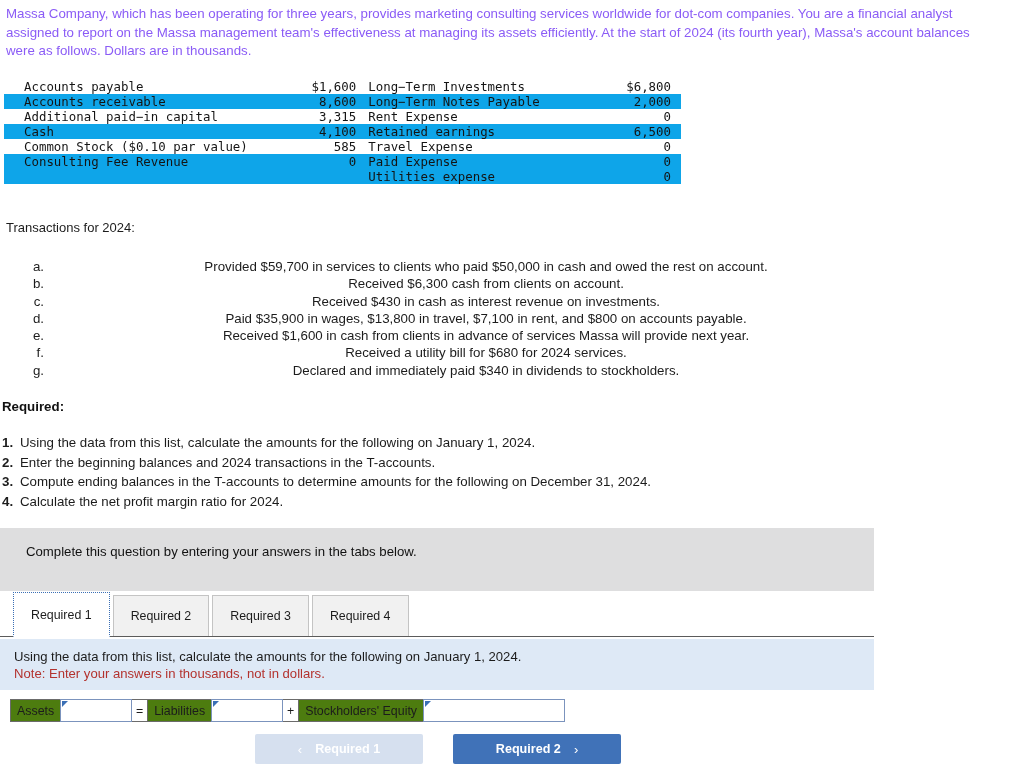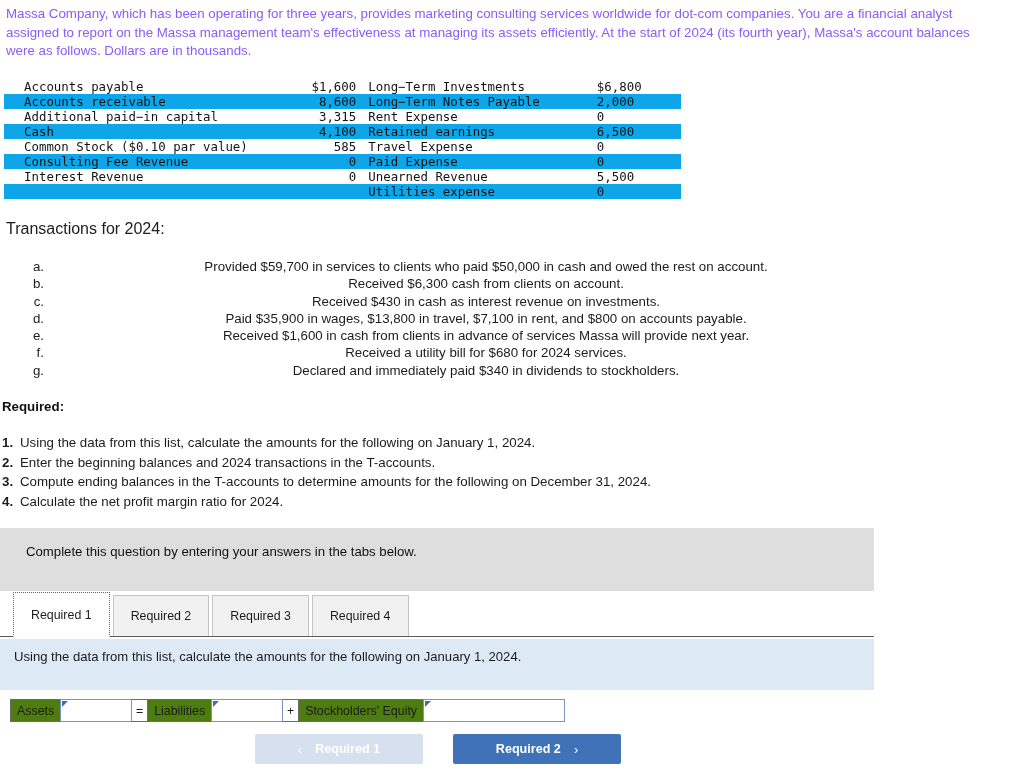--- a/index.html
+++ b/index.html
@@ -42,28 +42,28 @@
   }
   .balances td {
     padding: 0 0 0 0;
     height: 15px;
     white-space: pre;
   }
   .balances tr.alt { background: #0ea5e9; }
   .bal-name-l { padding-left: 20px !important; width: 275px; }
   .bal-val-l  { text-align: right; width: 70px; padding-right: 6px !important; }
   .bal-name-r { padding-left: 6px !important; width: 240px; }
-  .bal-val-r  { width: 80px; padding-right: 10px !important; }
+  .bal-val-r  { text-align: right; width: 80px; padding-right: 10px !important; }
 
   
   .trans-head {
     position: absolute;
     left: 6px;
     top: 220px;
-    font-size: 16px;
+    font-size: 13px;
     color: #1c1c1c;
   }
   .trans-list {
     position: absolute;
     left: 20px;
     top: 258px;
     width: 900px;
     font-size: 13.3px;
     line-height: 17.3px;
     color: #1c1c1c;
@@ -303,26 +303,20 @@
       <td class="bal-val-l">585</td>
       <td class="bal-name-r">Travel Expense</td>
       <td class="bal-val-r">0</td>
     </tr>
     <tr class="alt">
       <td class="bal-name-l">Consulting Fee Revenue</td>
       <td class="bal-val-l">0</td>
       <td class="bal-name-r">Paid Expense</td>
       <td class="bal-val-r">0</td>
     </tr>
-    <tr>
-      <td class="bal-name-l">Interest Revenue</td>
-      <td class="bal-val-l">0</td>
-      <td class="bal-name-r">Unearned Revenue</td>
-      <td class="bal-val-r">5,500</td>
-    </tr>
     <tr class="alt">
       <td class="bal-name-l"></td>
       <td class="bal-val-l"></td>
       <td class="bal-name-r">Utilities expense</td>
       <td class="bal-val-r">0</td>
     </tr>
   </tbody>
 </table>
 
 <div class="trans-head">Transactions for 2024:</div>
@@ -392,20 +386,21 @@
     <span>Required 3</span>
   </div>
   <div class="tab">
     <span>Required 4</span>
   </div>
 </div>
 <div class="tabs-rule"></div>
 
 <div class="note-panel">
   <div class="l1">Using the data from this list, calculate the amounts for the following on January 1, 2024.</div>
+  <div class="l2">Note: Enter your answers in thousands, not in dollars.</div>
 </div>
 
 <div class="eq-row">
   <div class="eq-label">Assets</div>
   <div class="eq-input w-assets">
     <span class="flag"></span>
   </div>
   <div class="eq-op">=</div>
   <div class="eq-label">Liabilities</div>
   <div class="eq-input w-liab">

